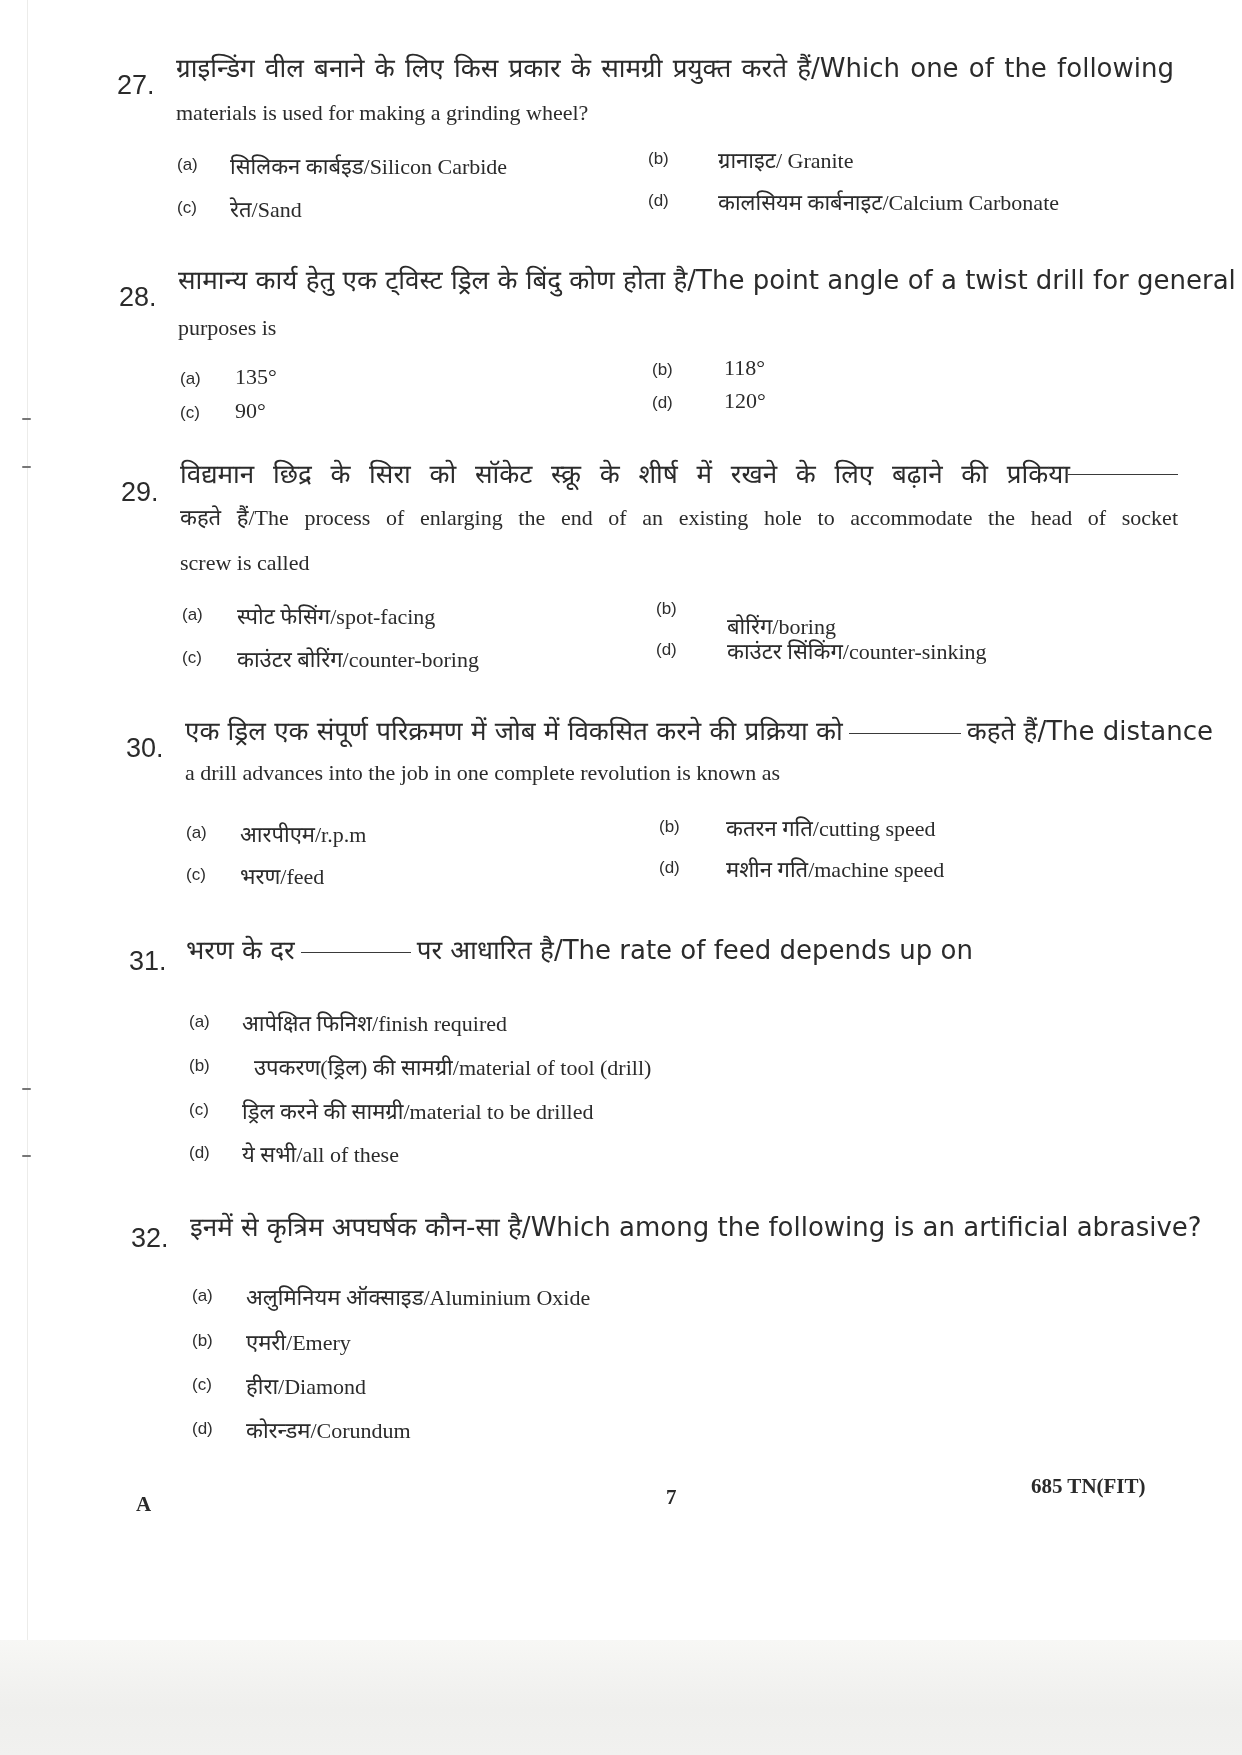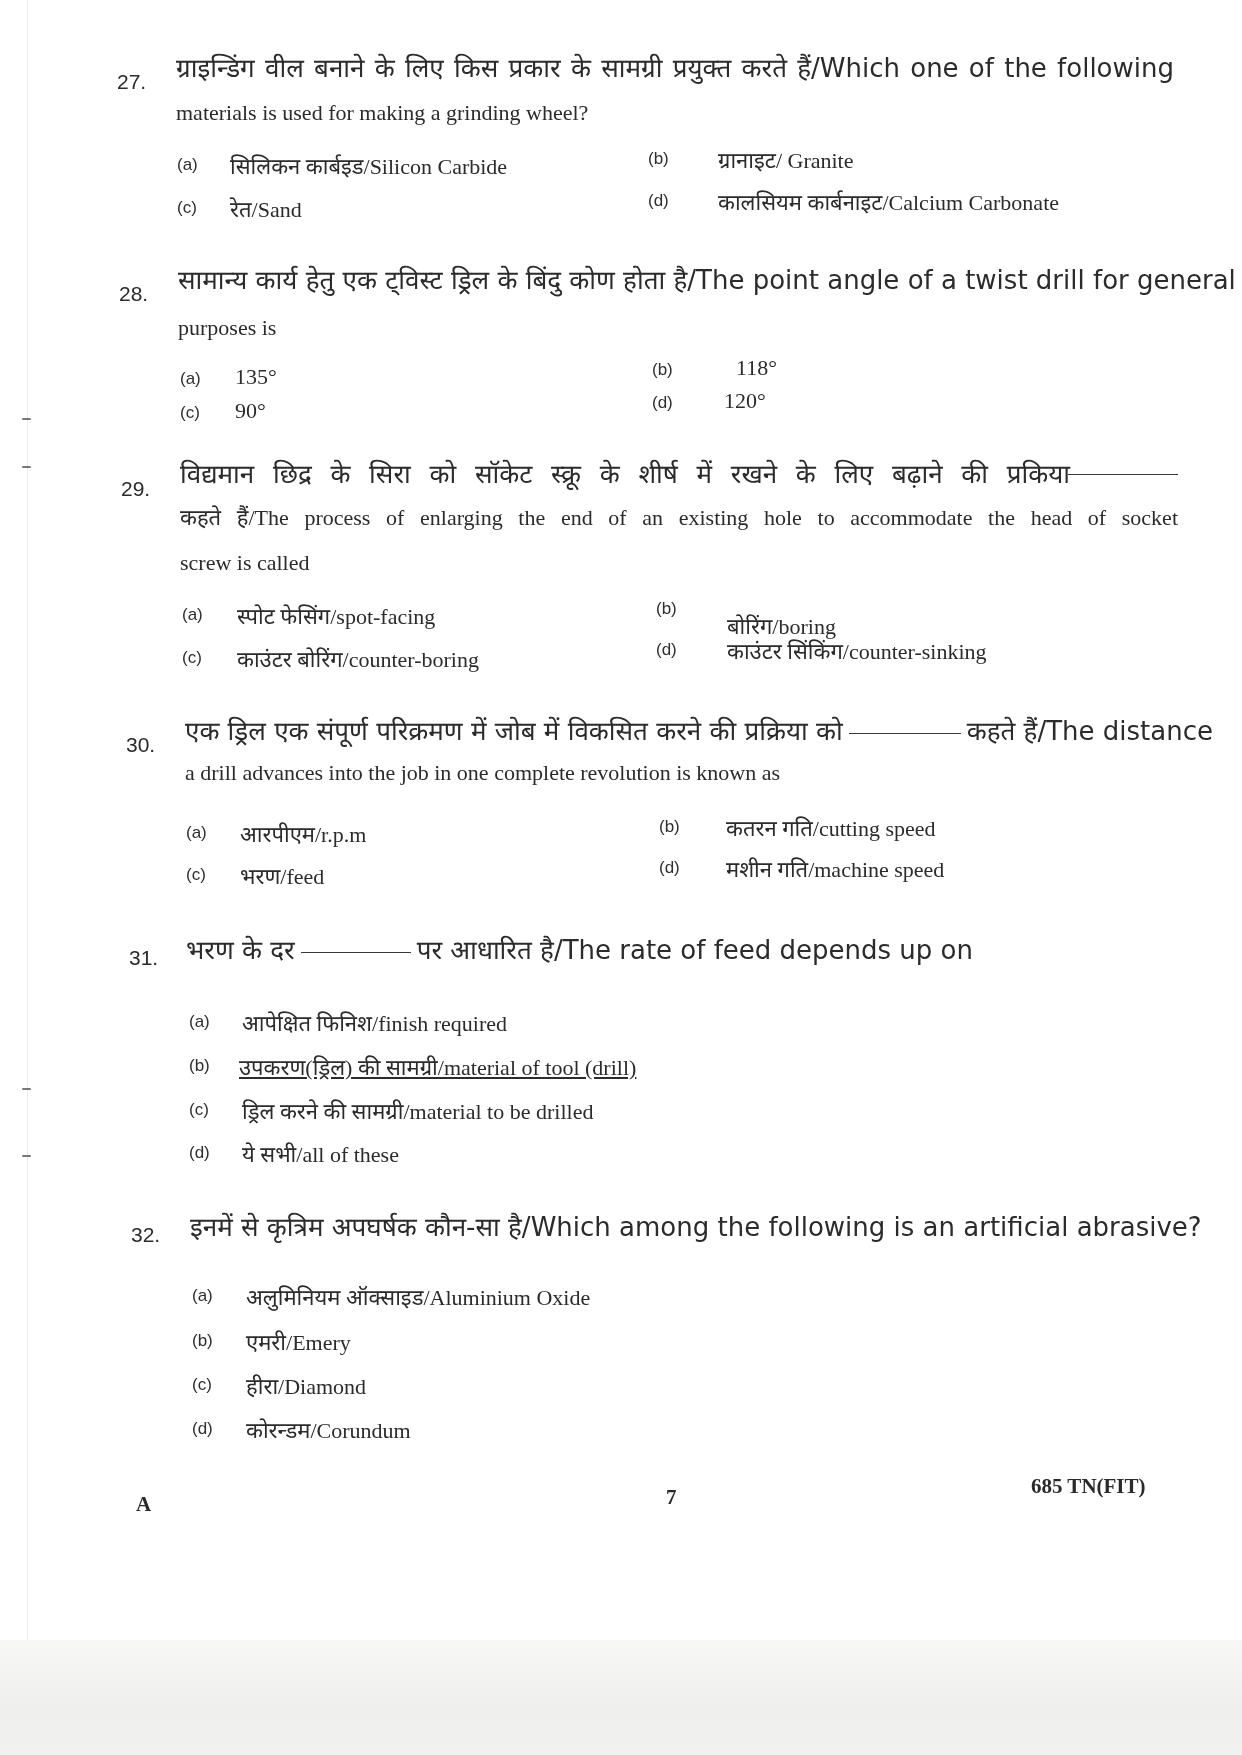--- a/index.html
+++ b/index.html
@@ -50,21 +50,21 @@
     }
 
     .question {
       position: absolute;
       left: 0;
       width: 1242px;
     }
     .q-num {
       position: absolute;
       font-family: "Liberation Sans", "DejaVu Sans", sans-serif;
-      font-size: 21px;
+      font-size: 27px;
       color: #2b2b2b;
     }
     .q-line {
       position: absolute;
       font-size: 22px;
       line-height: 26px;
       white-space: nowrap;
       color: #2b2b2b;
     }
     .q-line.justify {
@@ -152,21 +152,21 @@
     <div class="q-line justify" style="left:178px; top:267px; width:996px;">
       <span class="hi">सामान्य कार्य हेतु एक ट्विस्ट ड्रिल के बिंदु कोण होता है/The point angle of a twist drill for general</span>
     </div>
     <div class="q-line" style="left:178px; top:315px;">purposes is</div>
     <div class="opt" style="left:180px; top:364px;">
       <span class="opt-label">(a)</span>
       <span class="opt-text" style="left:55px;">135°</span>
     </div>
     <div class="opt" style="left:652px; top:355px;">
       <span class="opt-label">(b)</span>
-      <span class="opt-text" style="left:72px;margin-left:12px;">118°</span>
+      <span class="opt-text" style="left:72px;">118°</span>
     </div>
     <div class="opt" style="left:180px; top:398px;">
       <span class="opt-label">(c)</span>
       <span class="opt-text" style="left:55px;">90°</span>
     </div>
     <div class="opt" style="left:652px; top:388px;">
       <span class="opt-label">(d)</span>
       <span class="opt-text" style="left:72px;">120°</span>
     </div>
   </div>
@@ -227,21 +227,21 @@
     <span class="q-num" style="left:129px; top:946px;">31.</span>
     <div class="q-line" style="left:186px; top:937px;">
       <span class="hi">भरण के दर</span><span class="blank" style="width:110px;"></span><span class="hi">पर आधारित है/The rate of feed depends up on</span>
     </div>
     <div class="opt" style="left:189px; top:1007px;">
       <span class="opt-label">(a)</span>
       <span class="opt-text" style="left:53px;">आपेक्षित फिनिश/finish required</span>
     </div>
     <div class="opt" style="left:189px; top:1051px;">
       <span class="opt-label">(b)</span>
-      <span class="opt-text" style="left:50px;text-decoration:underline;">उपकरण(ड्रिल) की सामग्री/material of tool (drill)</span>
+      <span class="opt-text" style="left:65px;">उपकरण(ड्रिल) की सामग्री/material of tool (drill)</span>
     </div>
     <div class="opt" style="left:189px; top:1095px;">
       <span class="opt-label">(c)</span>
       <span class="opt-text" style="left:53px;">ड्रिल करने की सामग्री/material to be drilled</span>
     </div>
     <div class="opt" style="left:189px; top:1138px;">
       <span class="opt-label">(d)</span>
       <span class="opt-text" style="left:53px;">ये सभी/all of these</span>
     </div>
   </div>

